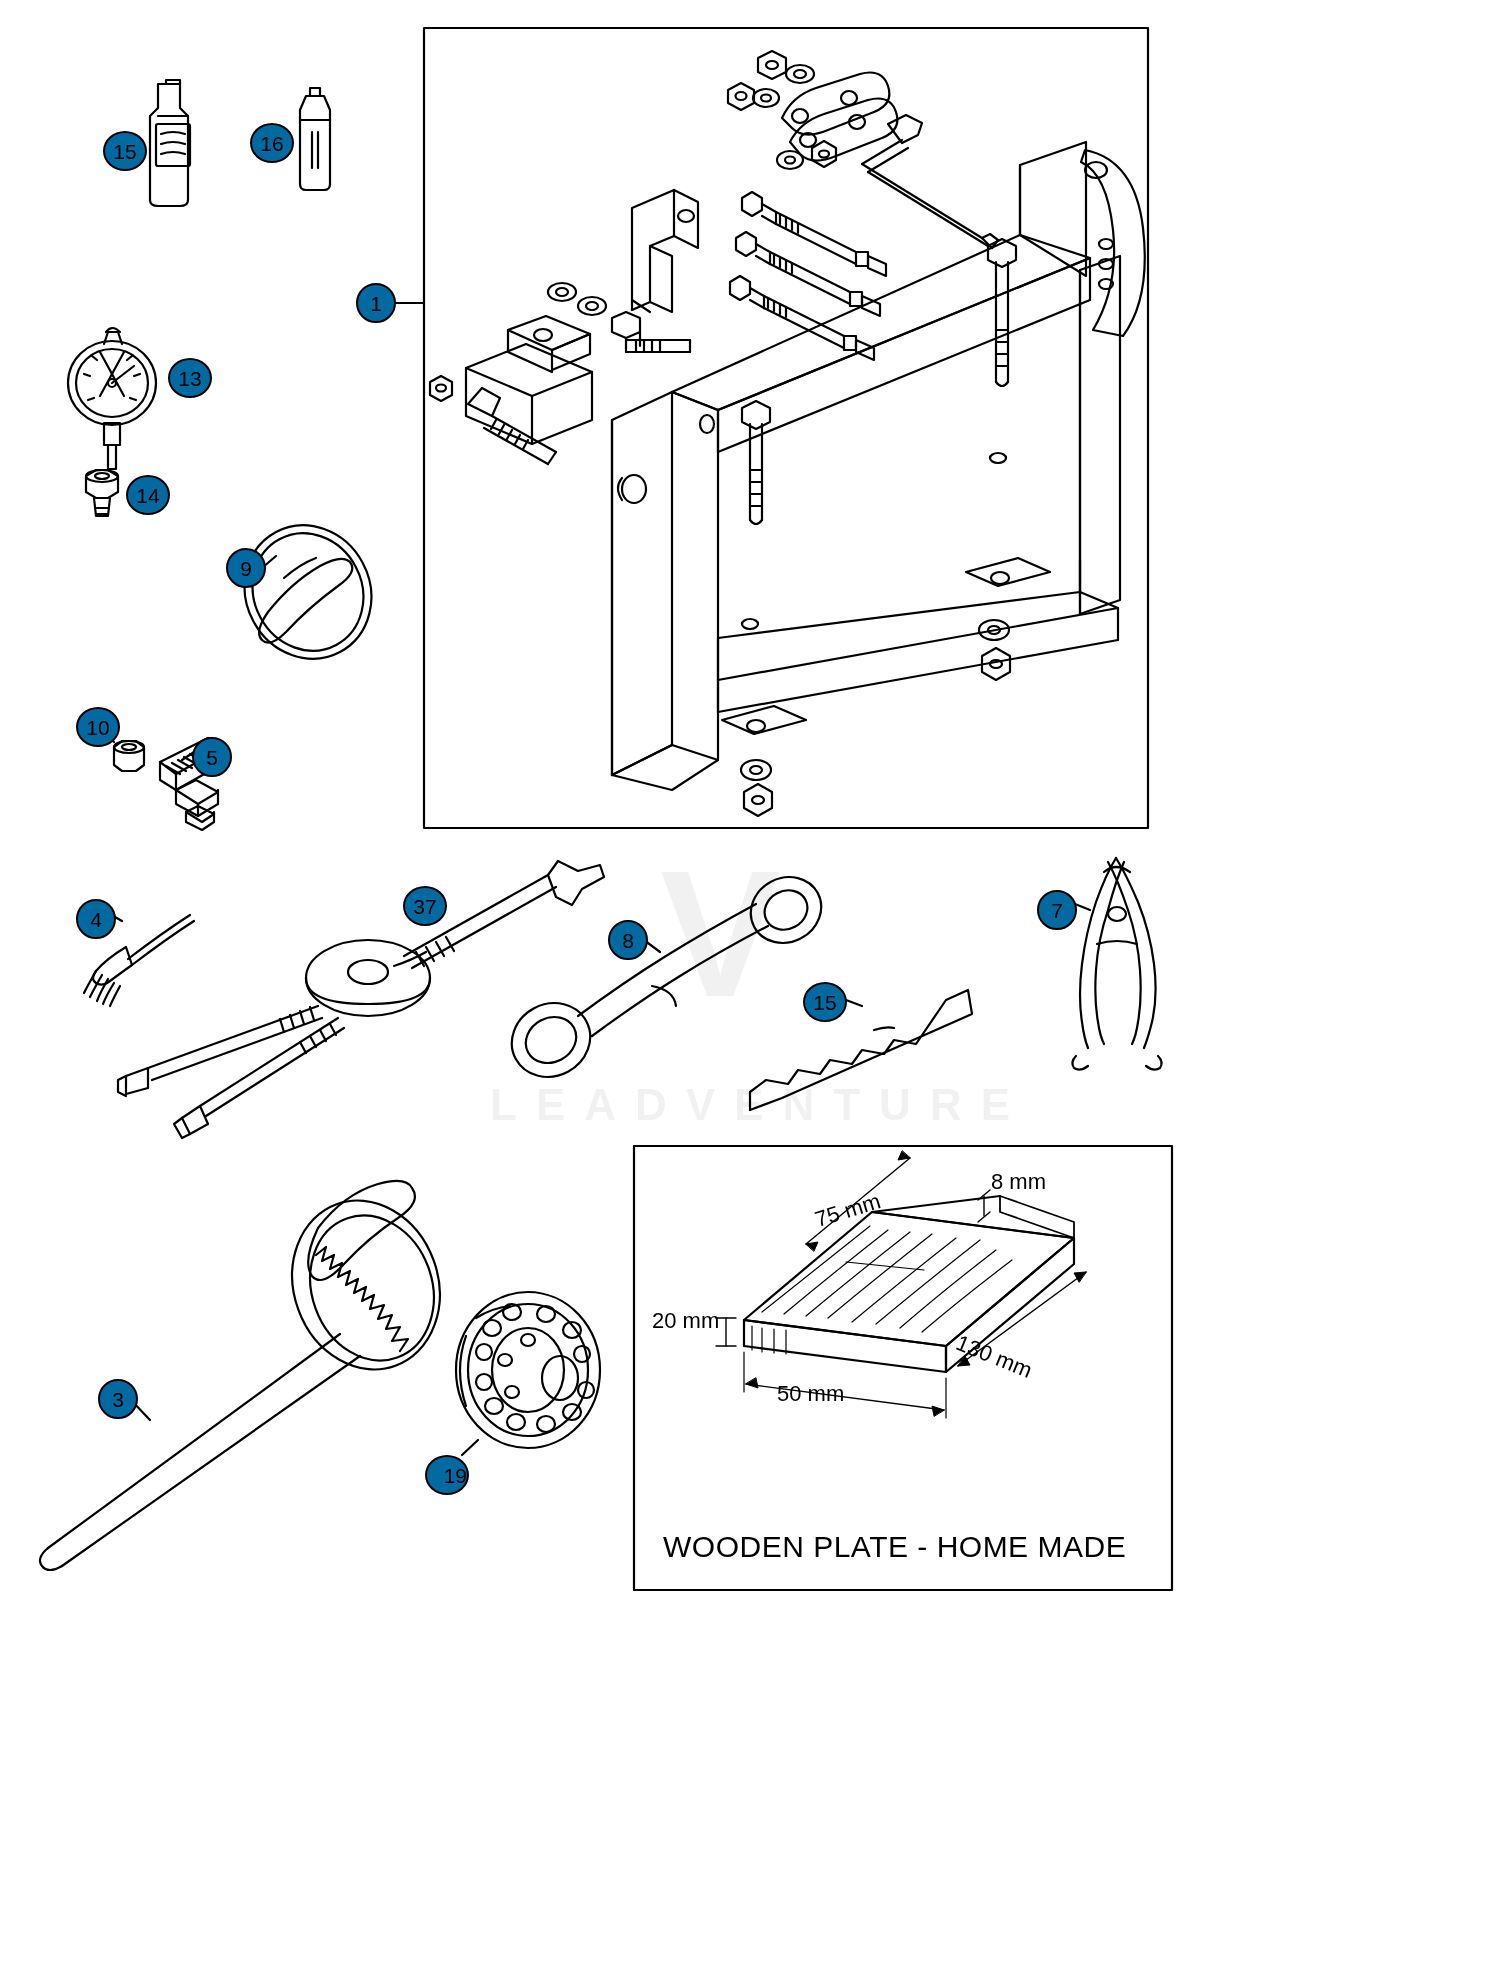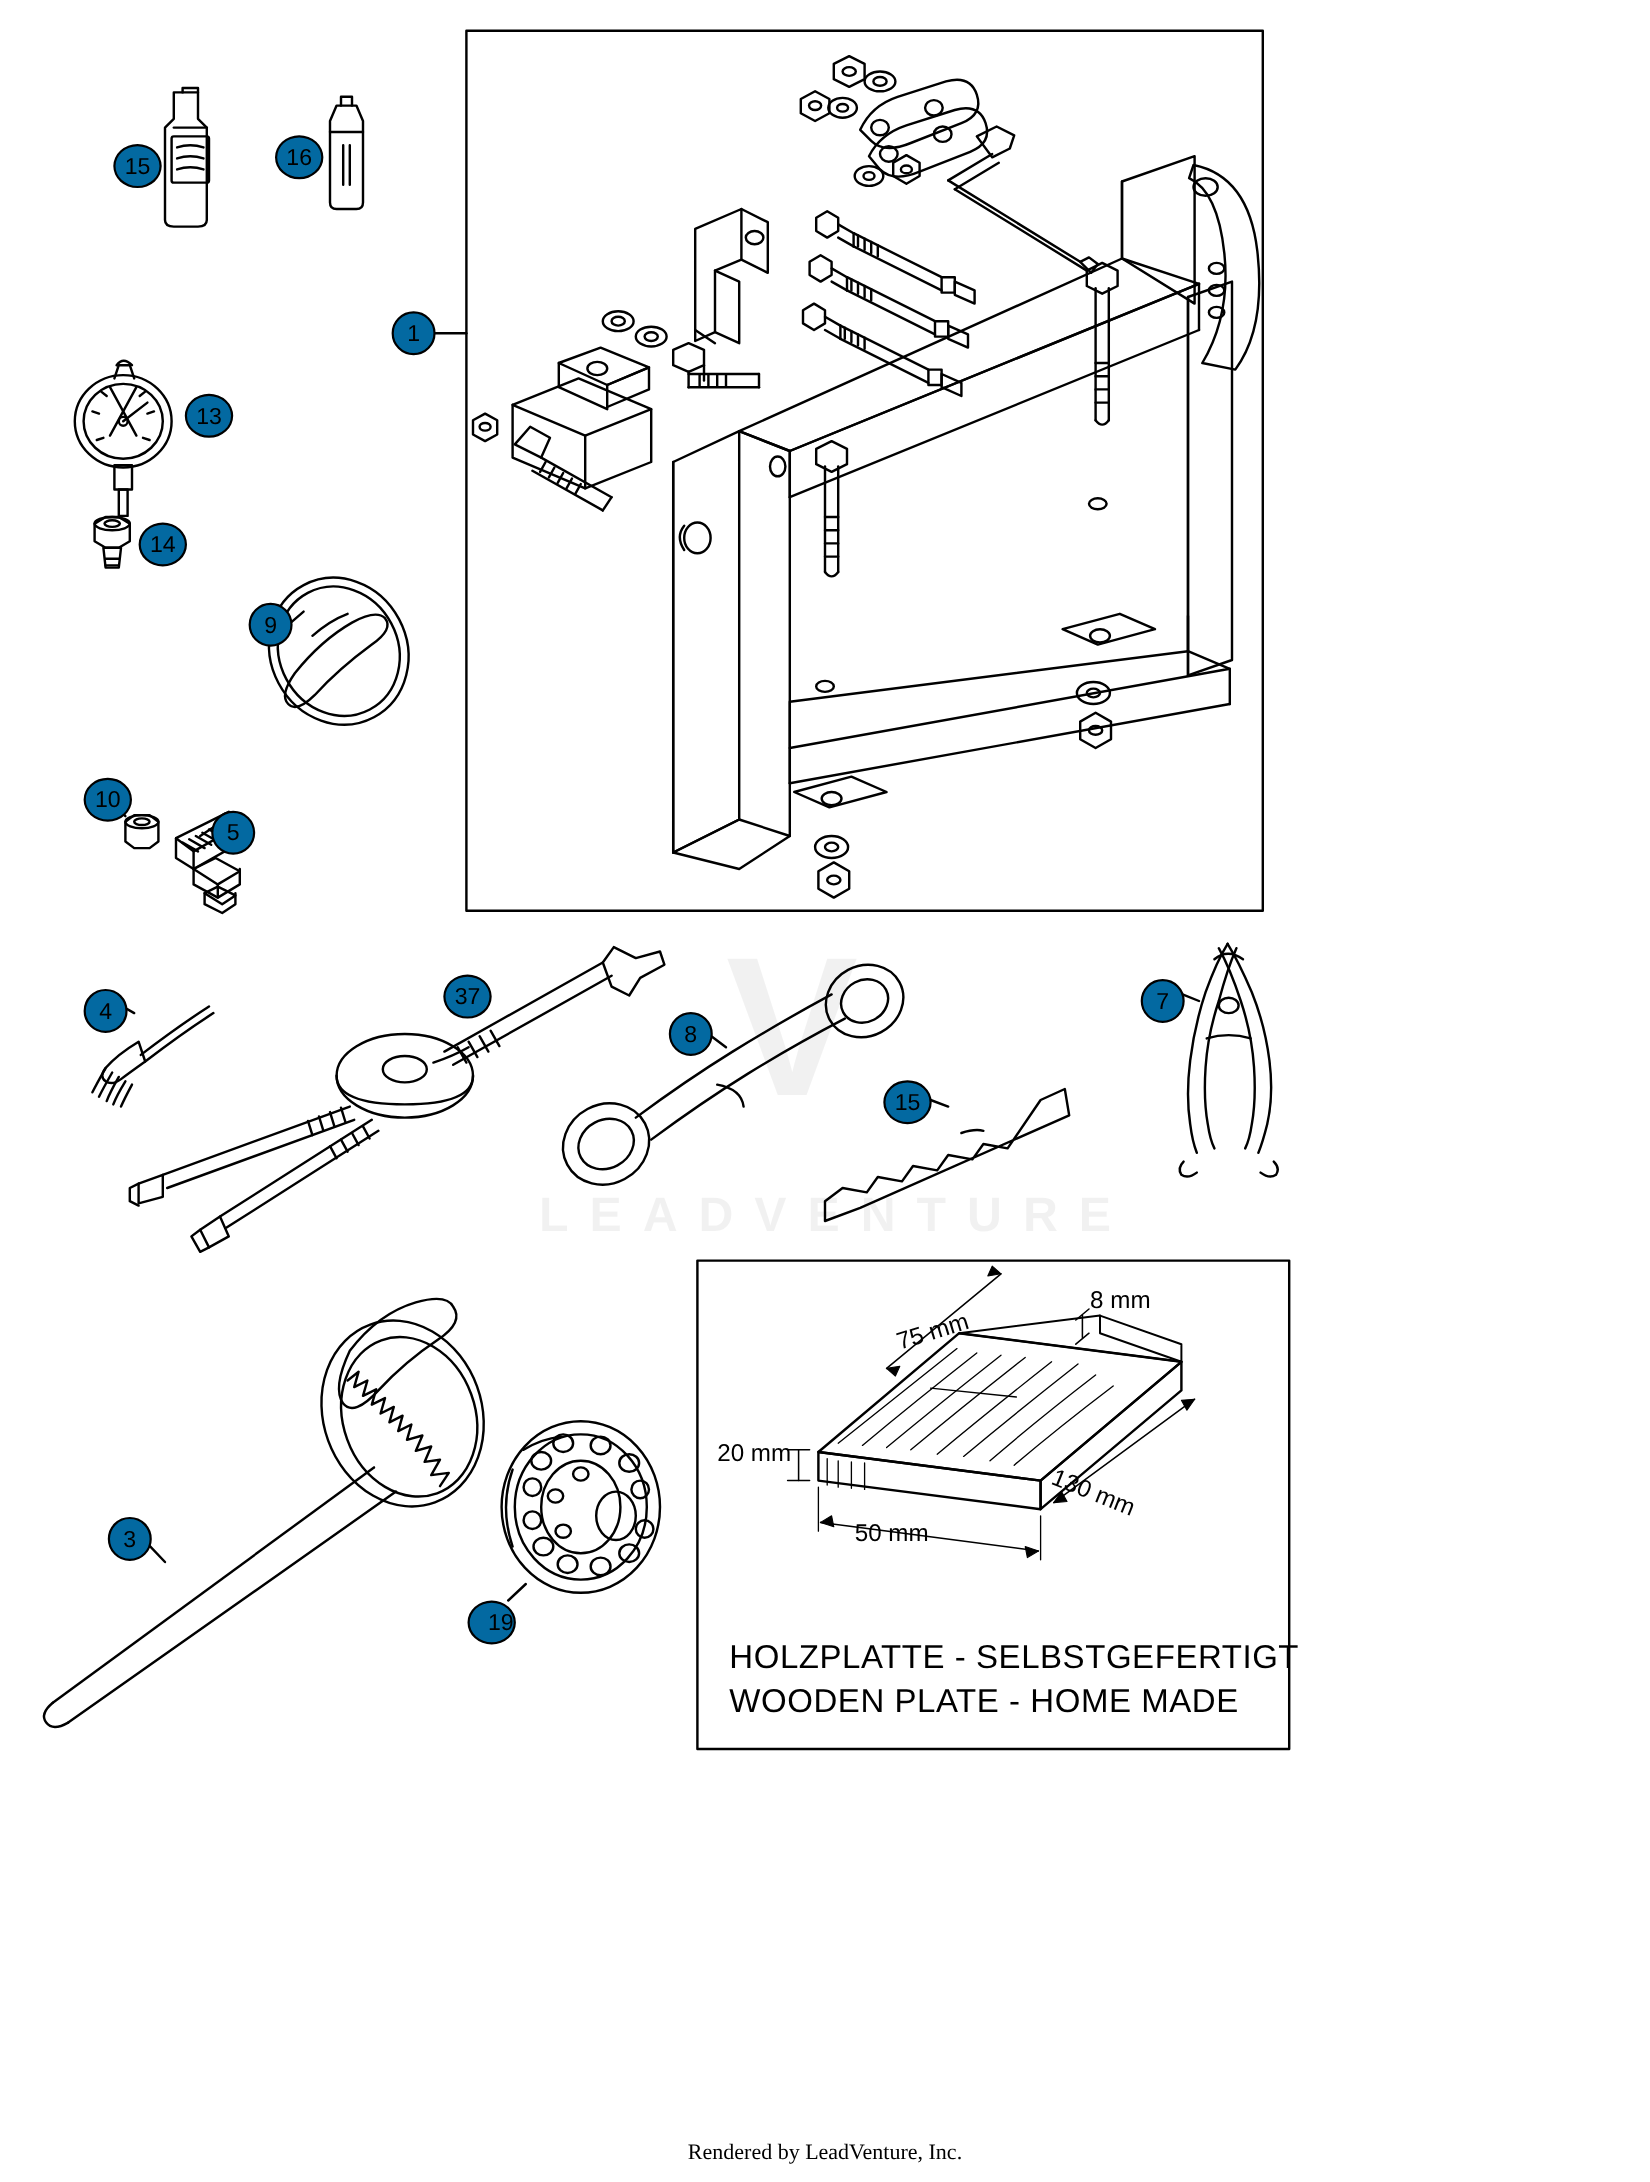--- a/index.html
+++ b/index.html
@@ -562,18 +562,16 @@
   <div class="callout wide" style="left:403px; top:886px;">
       <span>37</span>
     </div>
 
   <div class="dim-label" style="left:991px; top:1169px;">8 mm</div>
   <div class="dim-label" style="left:812px; top:1208px; transform: rotate(-17deg); transform-origin: left top;">75 mm</div>
   <div class="dim-label" style="left:652px; top:1308px;">20 mm</div>
   <div class="dim-label" style="left:962px; top:1330px; transform: rotate(22deg); transform-origin: left top;">130 mm</div>
   <div class="dim-label" style="left:777px; top:1381px;">50 mm</div>
 
-  <div class="caption-line" style="left:663px; top:1490px;">HOLZPLATTE - SELBSTGEFERTIGT</div>
   <div class="caption-line" style="left:663px; top:1530px;">WOODEN PLATE - HOME MADE</div>
 
-  <div class="footer-credit">Rendered by LeadVenture, Inc.</div>
 
 </div>
 
 </body></html>

